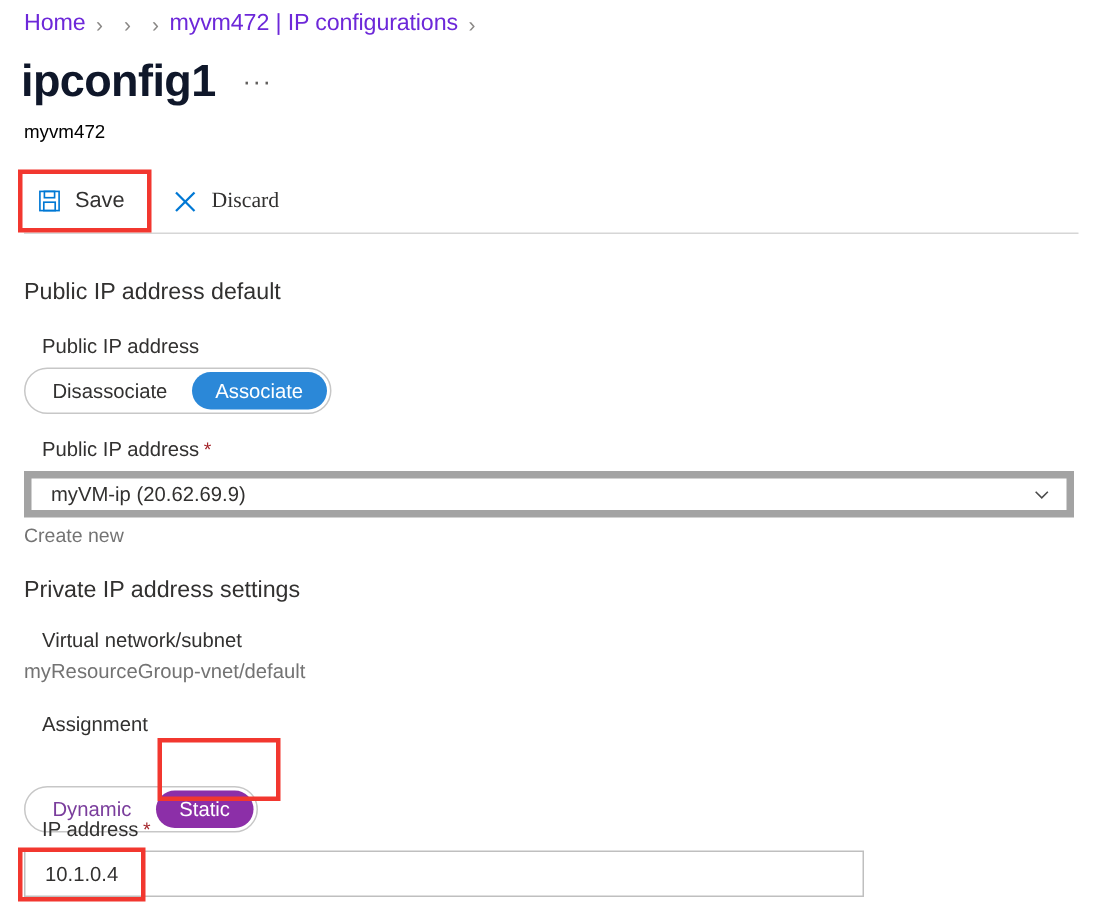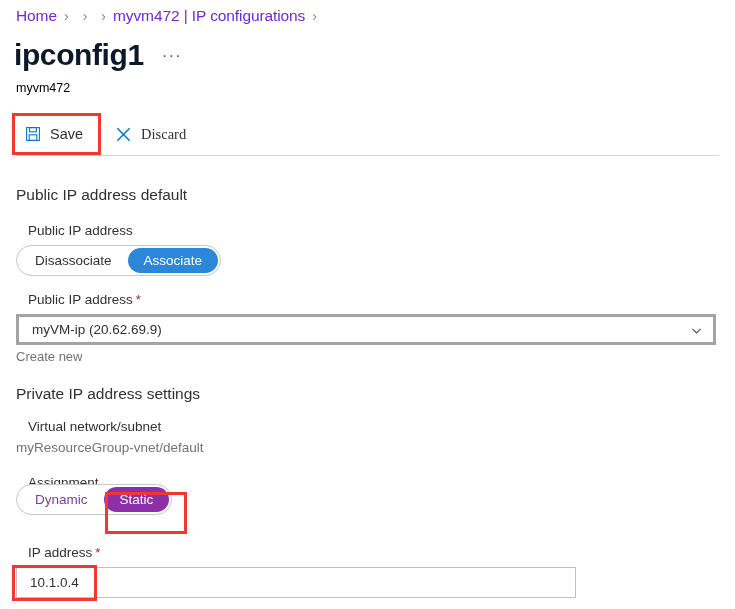--- a/index.html
+++ b/index.html
@@ -171,21 +171,21 @@
     background: #8c2fa8;
     color: #ffffff;
   }
 
   
   .select-box {
     position: absolute;
     left: 16px;
     height: 31px;
     width: 700px;
-    border: 3px solid #a3a3a3;
+    border: 5px solid #a3a3a3;
     background: #fff;
     display: flex;
     align-items: center;
     padding: 0 10px 0 13px;
     cursor: pointer;
   }
   .select-value {
     flex: 1;
     font-size: 13.5px;
     color: #323130;
@@ -295,21 +295,21 @@
 
 <a class="link" style="top:349px;">Create new</a>
 
 <div class="section-heading" style="top:385px;">Private IP address settings</div>
 
 <div class="field-label" style="top:419px;">Virtual network/subnet</div>
 <a class="link" style="top:440px; font-size:13.5px;">myResourceGroup-vnet/default</a>
 
 <div class="field-label" style="top:475px;">Assignment</div>
 
-<div class="pillgroup" style="left:16px; top:484px;">
+<div class="pillgroup" style="left:16px; top:524px;">
   <button class="pill inactive-purple">Dynamic</button>
   <button class="pill active-purple">Static</button>
 </div>
 
 <div class="field-label" style="top:545px;">
   <span>IP address</span><span class="req-star">*</span>
 </div>
 
 <input class="text-input" style="top: 567px;" type="text" value="10.1.0.4">
 

